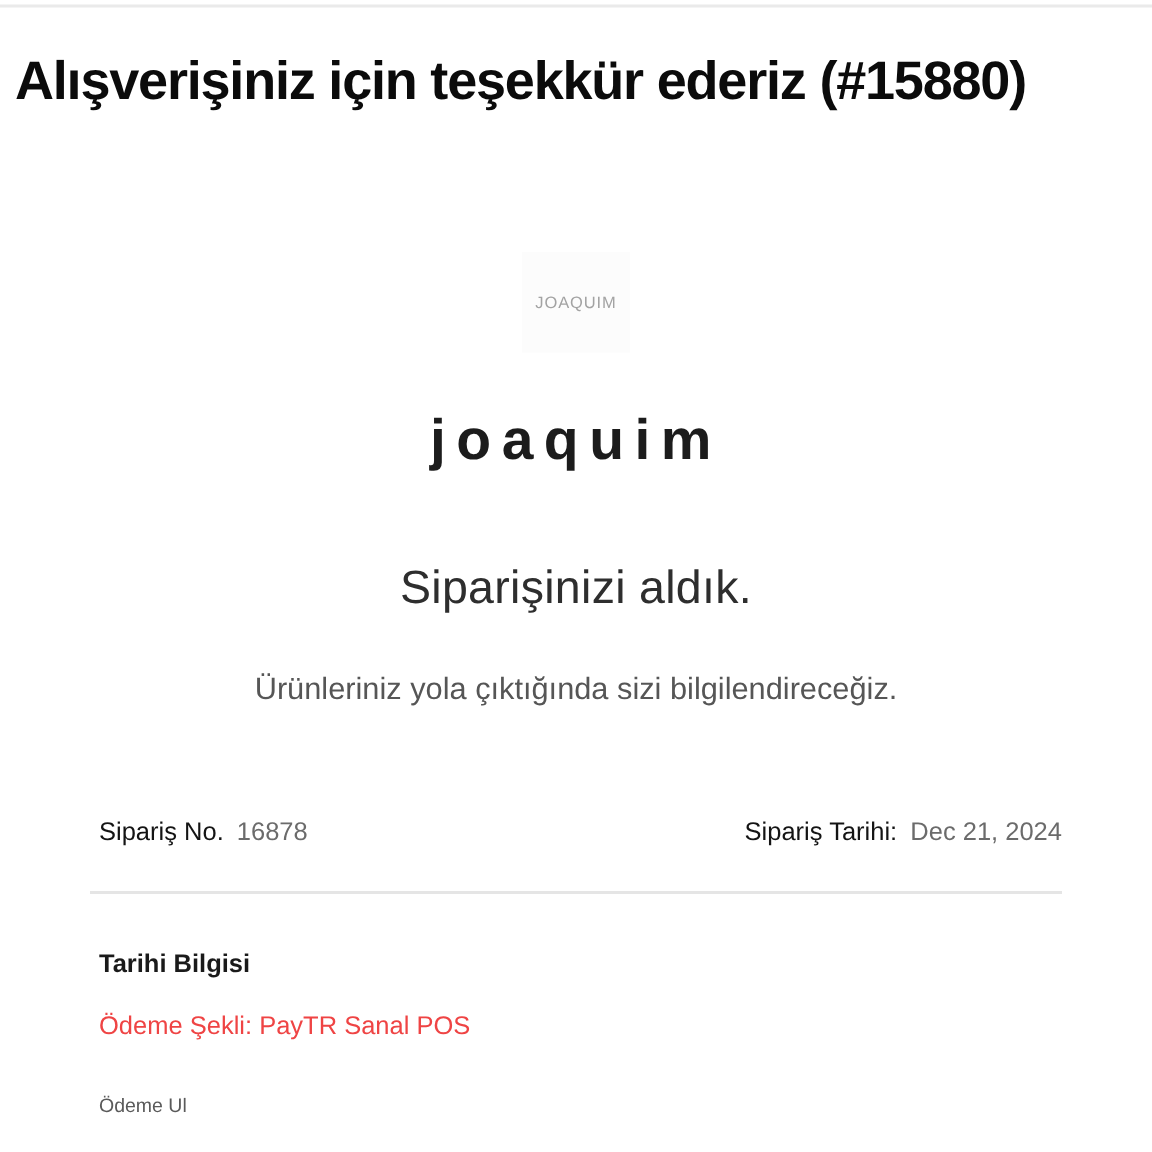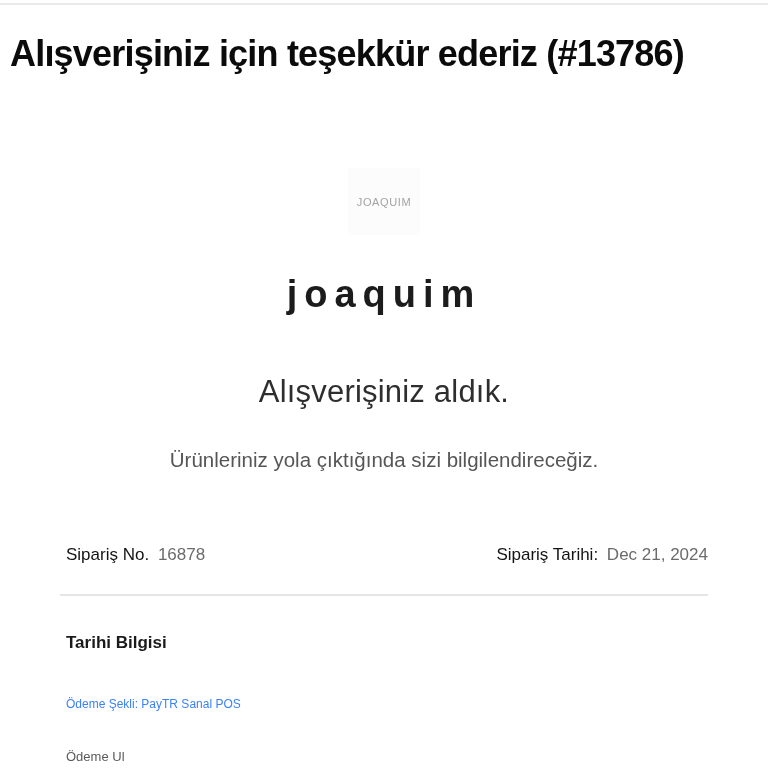--- a/index.html
+++ b/index.html
@@ -95,50 +95,50 @@
     padding-left:6px;
   }
   .section-left { flex:0 0 352px; }
   .section-right { flex:1; max-width:293px; }
   .section-heading {
     font-size:17px;
     font-weight:700;
     color:#1a1a1a;
   }
   .section-body {
-    margin-top:38px;
-    font-size:12px;
-    color:#3b82f6;
+    margin-top:18px;
+    font-size:17px;
+    color:#ef4444;
     line-height:26px;
   }
   .clipped-line {
     margin-top:27px;
     font-size:13px;
     color:#5a5a5a;
     line-height:26px;
   }
 </style>
 </head>
 <body>
 
 <div class="top-hairline"></div>
 
-<h1 class="email-subject">Alışverişiniz için teşekkür ederiz (#13786)</h1>
+<h1 class="email-subject">Alışverişiniz için teşekkür ederiz (#15880)</h1>
 
 <div class="email-body">
 
   <div class="logo-wrap">
     <div class="logo-img">
       <span>JOAQUIM</span>
     </div>
   </div>
 
   <div class="wordmark">joaquim</div>
 
-  <div class="order-heading">Alışverişiniz aldık.</div>
+  <div class="order-heading">Siparişinizi aldık.</div>
 
   <div class="order-subheading">Ürünleriniz yola çıktığında sizi bilgilendireceğiz.</div>
 
   <div class="meta-row">
     <div class="meta-left">
       <span class="meta-label">Sipariş No.</span>
       <span class="meta-value">16878</span>
     </div>
     <div class="meta-right">
       <span class="meta-label">Sipariş Tarihi:</span>

